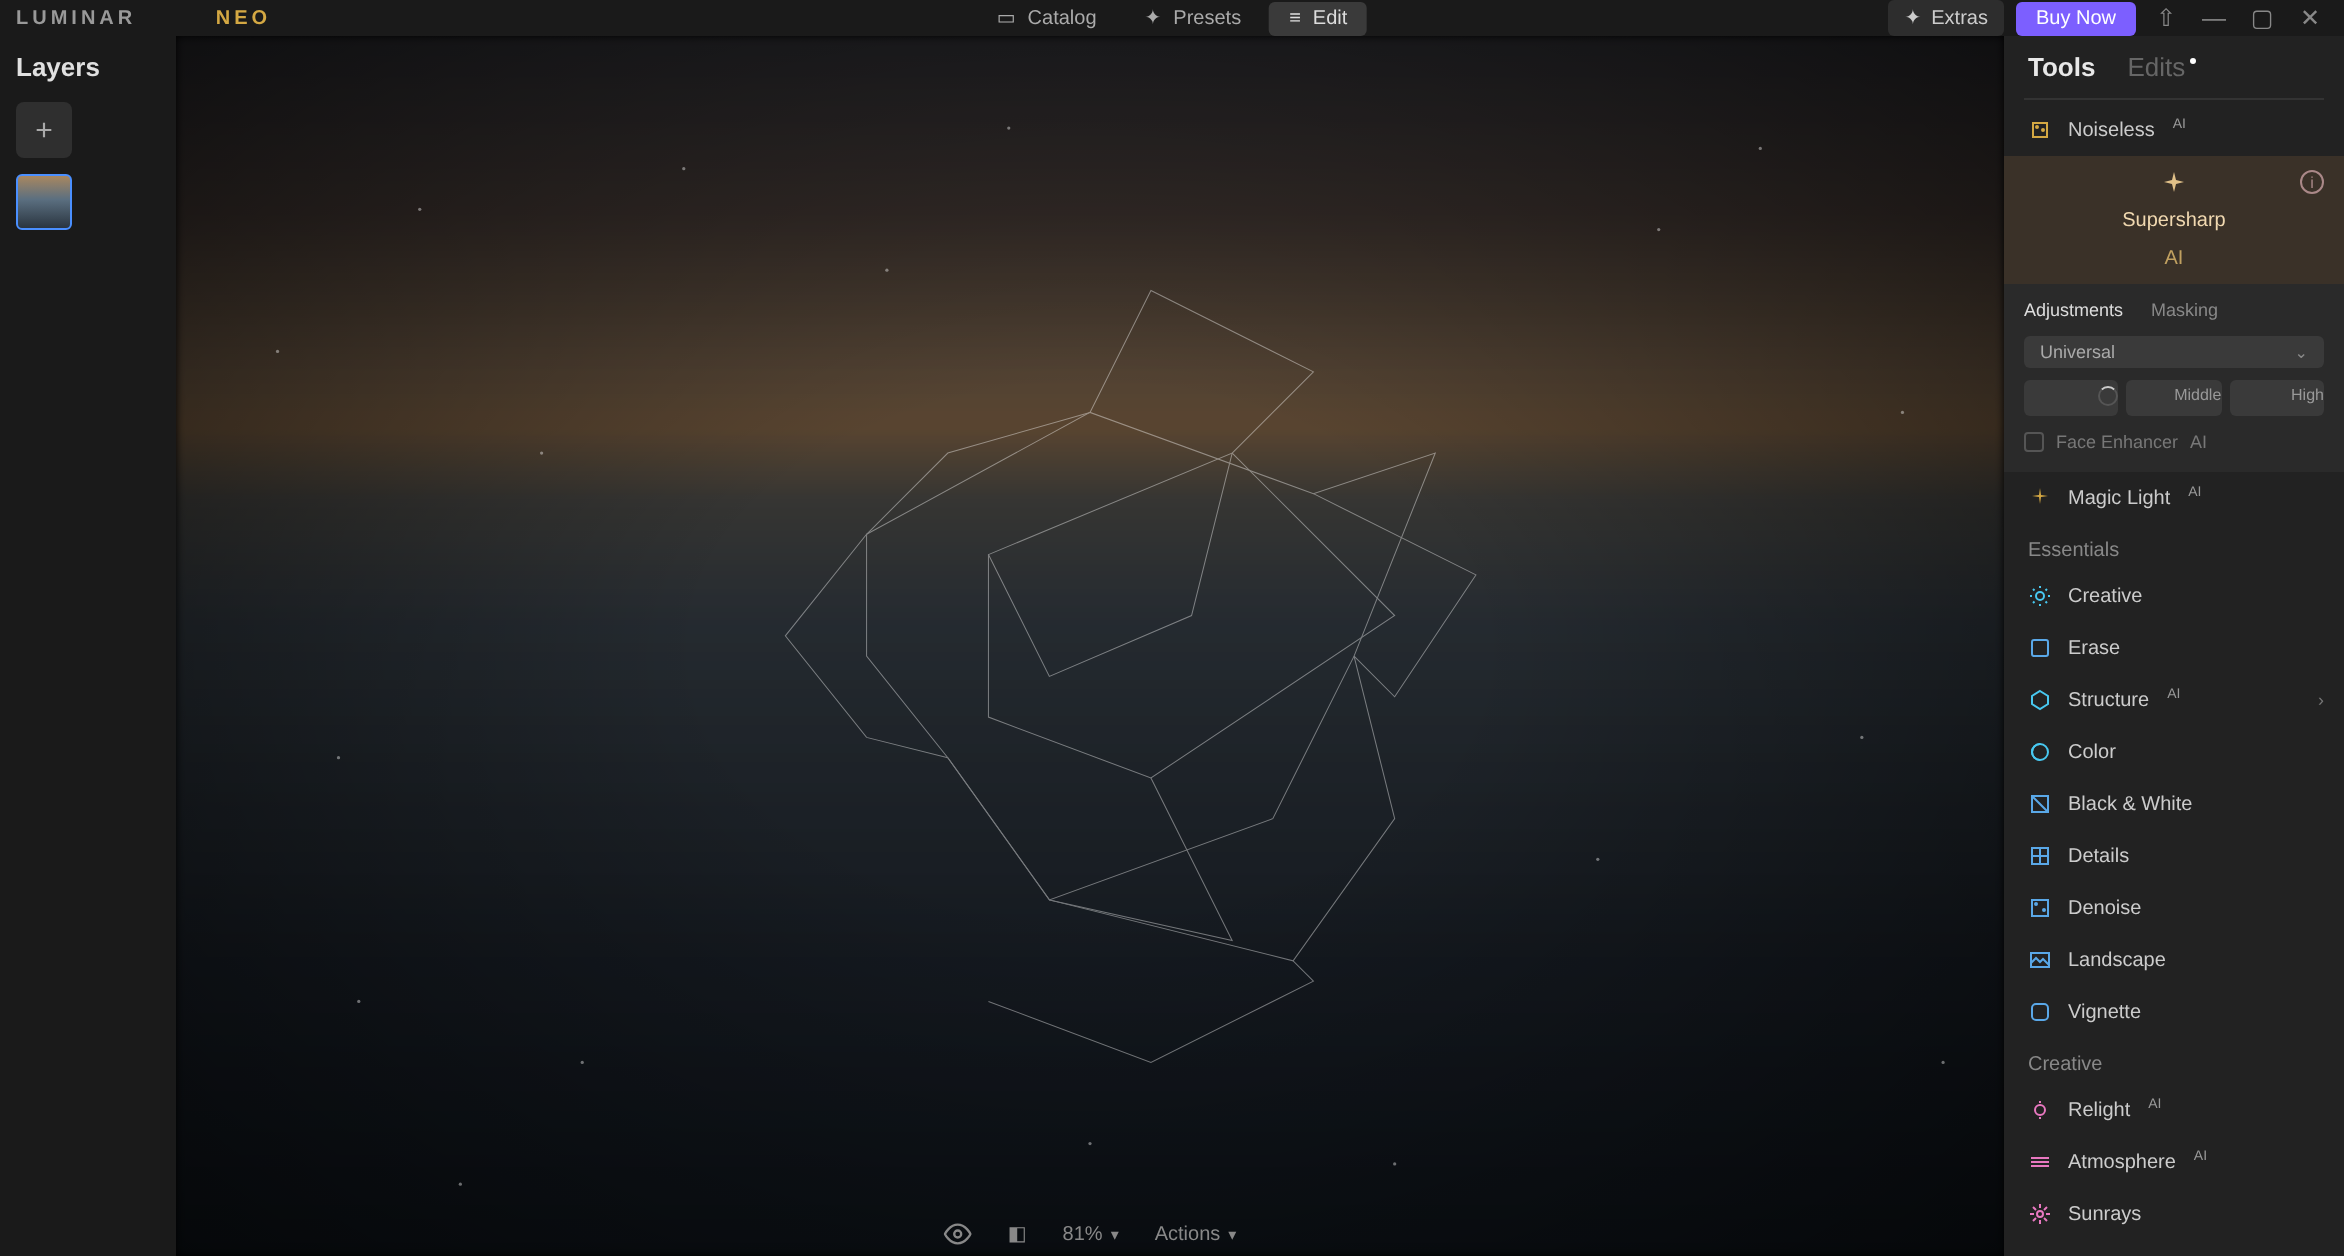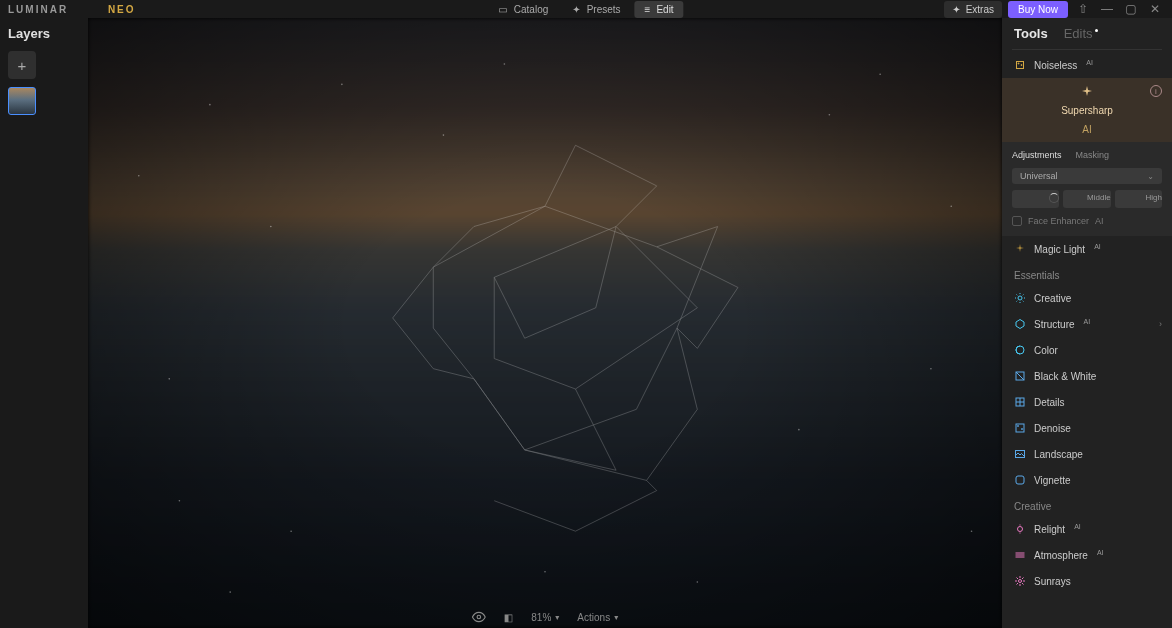--- a/index.html
+++ b/index.html
@@ -253,20 +253,28 @@
     <div class="tool-row">
       <span class="tool-ico i-cyan">
           <svg viewBox="0 0 24 24" fill="none" stroke="currentColor" stroke-width="2">
             <circle cx="12" cy="12" r="4"></circle>
             <path d="M12 2v2M12 20v2M2 12h2M20 12h2M5 5l1.5 1.5M17.5 17.5L19 19M5 19l1.5-1.5M17.5 6.5L19 5"></path>
           </svg>
         </span>
       <span>Creative</span>
     </div>
 
+    <div class="tool-row">
+      <span class="tool-ico i-blue">
+          <svg viewBox="0 0 24 24" fill="none" stroke="currentColor" stroke-width="2">
+            <rect x="4" y="4" width="16" height="16" rx="2"></rect>
+          </svg>
+        </span>
+      <span>Erase</span>
+    </div>
 
     <div class="tool-row">
       <span class="tool-ico i-cyan">
           <svg viewBox="0 0 24 24" fill="none" stroke="currentColor" stroke-width="2">
             <path d="M12 3l8 5v8l-8 5-8-5V8z"></path>
           </svg>
         </span>
       <span>Structure</span>
       <span class="ai-badge">AI</span>
       <span class="chev">›</span>

